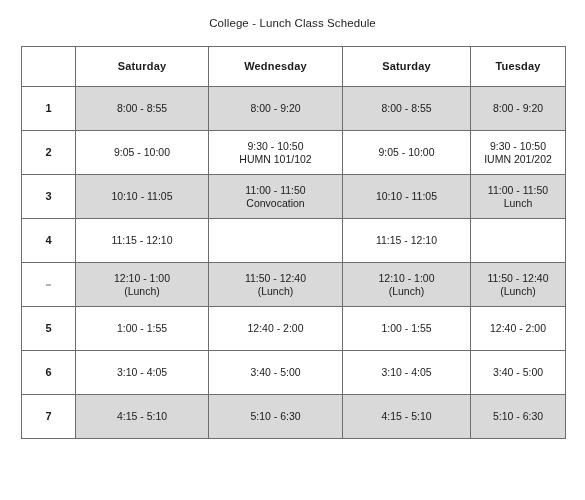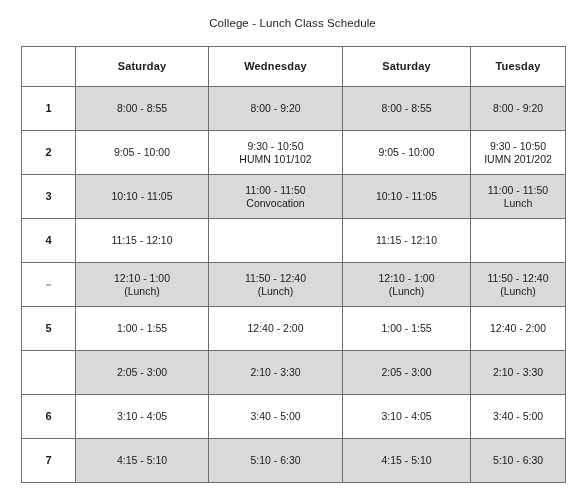--- a/index.html
+++ b/index.html
@@ -217,35 +217,20 @@
             <td class="day-cell">
               <span class="cell-lines">12:40 - 2:00</span>
             </td>
             <td class="day-cell">
               <span class="cell-lines">1:00 - 1:55</span>
             </td>
             <td class="day-cell">
               <span class="cell-lines">12:40 - 2:00</span>
             </td>
           </tr>
-          <tr class="shaded">
-            <td class="period-cell"></td>
-            <td class="day-cell">
-              <span class="cell-lines">2:05 - 3:00</span>
-            </td>
-            <td class="day-cell">
-              <span class="cell-lines">2:10 - 3:30</span>
-            </td>
-            <td class="day-cell">
-              <span class="cell-lines">2:05 - 3:00</span>
-            </td>
-            <td class="day-cell">
-              <span class="cell-lines">2:10 - 3:30</span>
-            </td>
-          </tr>
           <tr>
             <td class="period-cell">6</td>
             <td class="day-cell">
               <span class="cell-lines">3:10 - 4:05</span>
             </td>
             <td class="day-cell">
               <span class="cell-lines">3:40 - 5:00</span>
             </td>
             <td class="day-cell">
               <span class="cell-lines">3:10 - 4:05</span>

